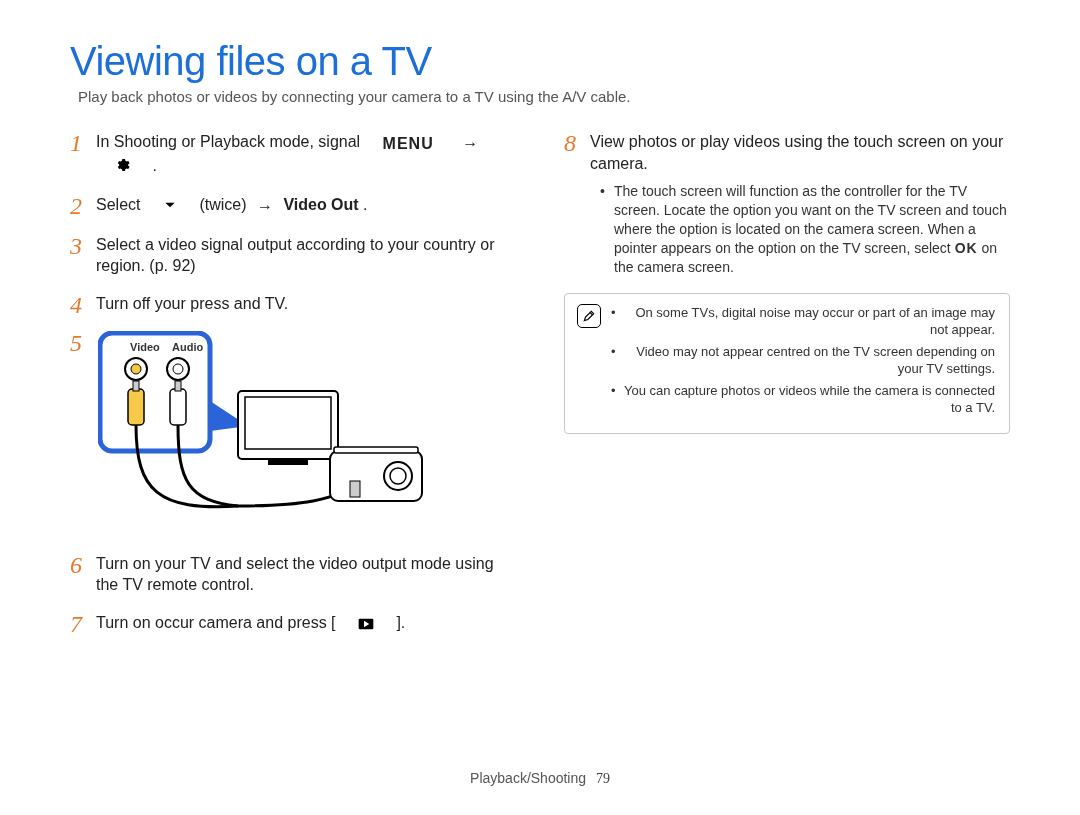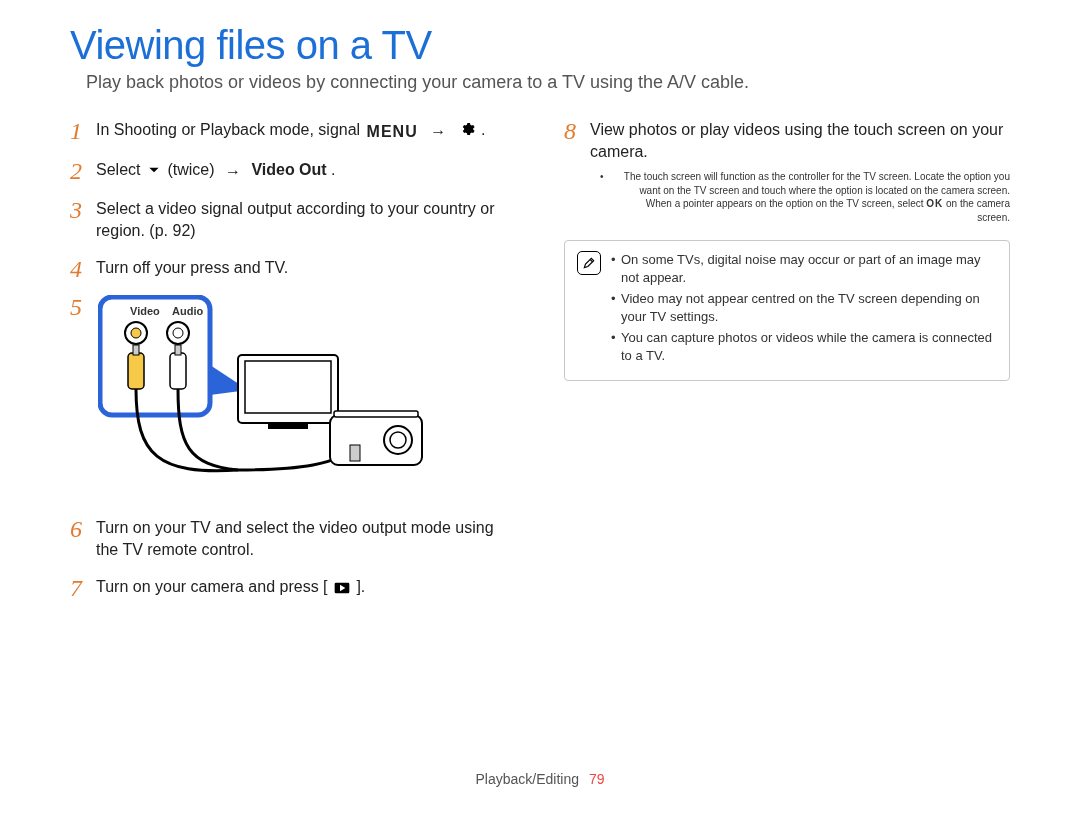--- a/index.html
+++ b/index.html
@@ -16,34 +16,34 @@
     background: #fff;
     font-family: Arial, Helvetica, sans-serif;
     color: var(--text);
     -webkit-font-smoothing: antialiased;
   }
   .page {
     position: relative;
     width: var(--page-w);
     height: var(--page-h);
     box-sizing: border-box;
-    padding: 24px 70px 28px 70px;
+    padding: 40px 70px 28px 70px;
   }
   .title {
     color: var(--blue-accent);
     font-size: 40px;
     letter-spacing: -0.5px;
     font-weight: 400;
     margin: 0 0 6px 0;
     line-height: 1.05;
   }
   .subtitle {
-    font-size: 18px;
+    font-size: 15px;
     color: var(--muted);
-    margin: 0 0 26px 16px;
+    margin: 0 0 26px 8px;
   }
   .cols {
     display: flex;
     gap: 48px;
   }
   .col { width: 50%; }
   ol.steps {
     list-style: none;
     margin: 0;
     padding: 0;
@@ -64,34 +64,33 @@
     color: var(--orange-accent);
     font-style: italic;
     font-family: Georgia, "Times New Roman", serif;
     font-size: 24px;
     font-weight: 400;
   }
   .bold { font-weight: bold; }
   .inline-icon {
     display: inline-block;
     vertical-align: -2px;
-    margin: 0 2px;
+    margin: 0 18px;
   }
   .arrow {
     display: inline-block;
     margin: 0 6px;
     font-weight: bold;
   }
   .sub-bullets {
     list-style: none;
     margin: 8px 0 0 0;
     padding: 0 0 0 14px;
-    font-size: 10px;
+    font-size: 14px;
     color: #333;
-    text-align: right;
   }
   .sub-bullets li {
     position: relative;
     padding-left: 10px;
     margin-bottom: 2px;
     line-height: 1.35;
   }
   .sub-bullets li::before {
     content: "•";
     position: absolute;
@@ -123,20 +122,21 @@
   .note-list {
     list-style: none;
     margin: 0;
     padding: 0;
   }
   .note-list li {
     position: relative;
     padding-left: 10px;
     margin-bottom: 4px;
     line-height: 1.35;
+    text-align: right;
   }
   .note-list li::before{
     content: "•";
     position: absolute;
     left: 0;
     top: 0;
   }
 
   
   .diagram {
@@ -147,21 +147,21 @@
   }
 
   .footer {
     position: absolute;
     bottom: 28px;
     left: 50%;
     transform: translateX(-50%);
     font-size: 14px;
     color: #555;
   }
-  .footer .pg { margin-left: 6px; color: #ef4444; }
+  .footer .pg { margin-left: 6px; color: #404040; font-family: Liberation Serif, serif; }
 
   
   .menu-glyph { font-weight: 900; letter-spacing: 1px; font-family: Arial, sans-serif;}
   .ok-glyph { font-weight: 900; letter-spacing: 1px; font-family: Arial, sans-serif;}
 </style>
 </head>
 <body>
 
 <div class="page">
 
@@ -250,21 +250,21 @@
           </svg>
         </div>
 
         <li>
           <span class="num">6</span>
           <span>Turn on your TV and select the video output mode using the TV remote control.</span>
         </li>
 
         <li>
           <span class="num">7</span>
-          <span>Turn on your camera and press [</span>
+          <span>Turn on occur camera and press [</span>
           <span class="inline-icon">
             <svg width="16" height="12" viewBox="0 0 24 18">
                 <rect x="1" y="1" width="22" height="16" rx="2" fill="#000"></rect>
                 <path d="M9 4l8 5-8 5z" fill="#fff"></path>
               </svg>
           </span>
           <span>].</span>
         </li>
 
       </ol>
@@ -296,17 +296,17 @@
           <li>On some TVs, digital noise may occur or part of an image may not appear.</li>
           <li>Video may not appear centred on the TV screen depending on your TV settings.</li>
           <li>You can capture photos or videos while the camera is connected to a TV.</li>
         </ul>
       </div>
     </div>
 
   </div>
 
   <div class="footer">
-    <span>Playback/Editing</span>
+    <span>Playback/Shooting</span>
     <span class="pg">79</span>
   </div>
 
 </div>
 
 </body></html>

